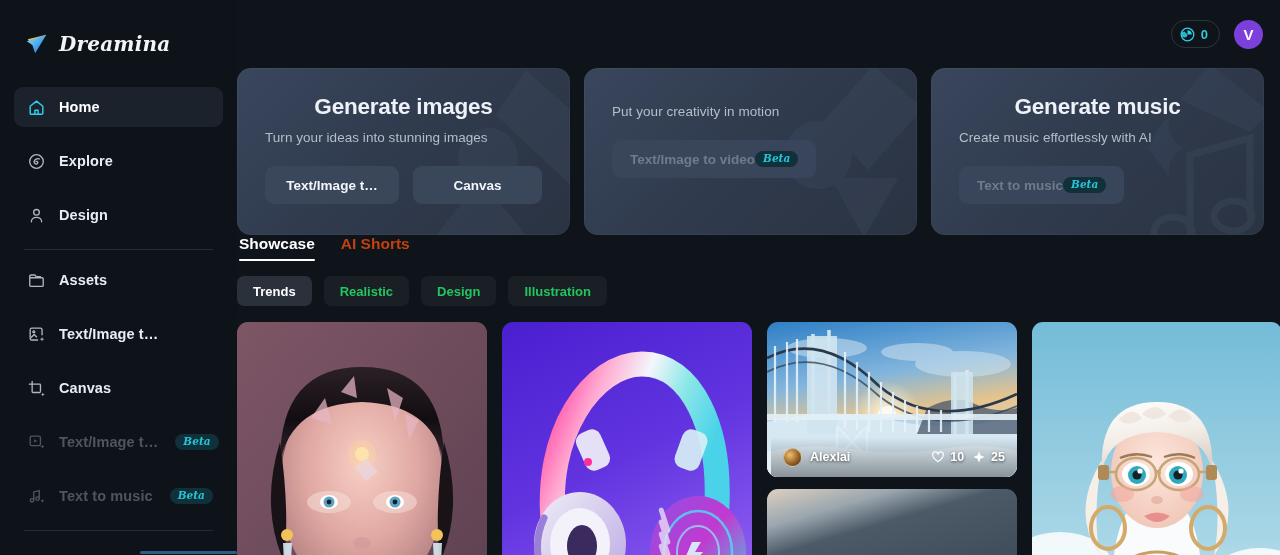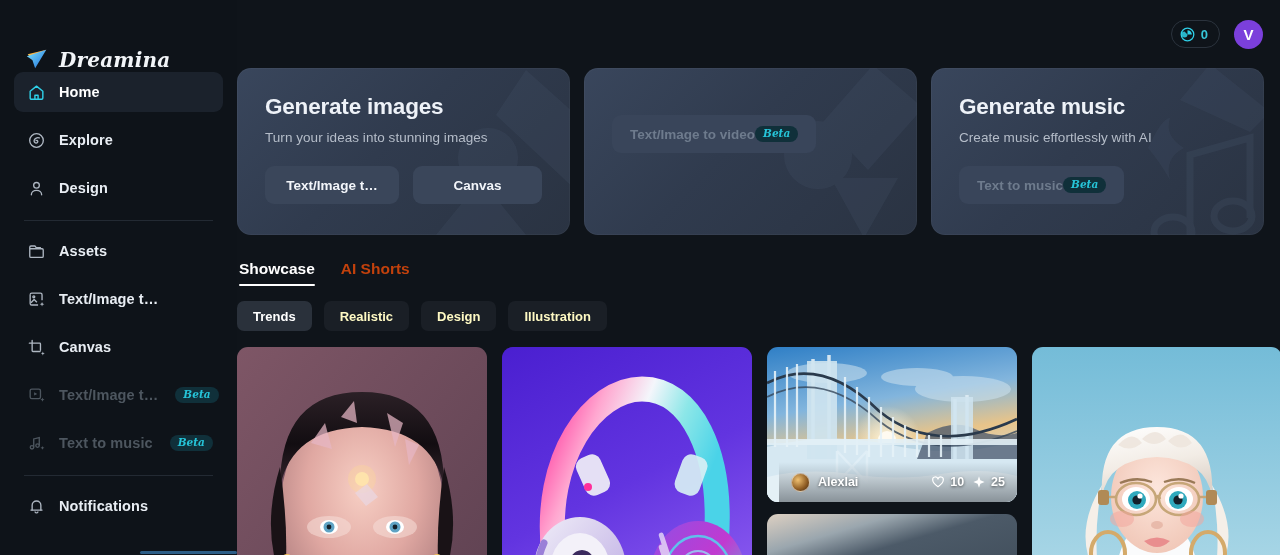--- a/index.html
+++ b/index.html
@@ -15,35 +15,35 @@
 
   
   .sidebar {
     width: 237px; height: 555px; flex: 0 0 237px;
     background: #0e1319;
     position: relative;
     padding: 0 14px;
     overflow: hidden;
   }
   .logo-row {
-    height: 72px; display: flex; align-items: flex-end; gap: 9px;
+    height: 87px; display: flex; align-items: center; gap: 9px;
     padding-left: 10px;
   }
   .logo-mark { width: 26px; height: 26px; display:block; }
   .logo-text {
     font-family: "DejaVu Serif", serif;
     font-style: italic; font-weight: 700;
     font-size: 20px; letter-spacing: .2px;
     color: #f2f5f8;
   }
 
   .nav-item {
     display: flex; align-items: center; gap: 13px;
     height: 40px; border-radius: 9px;
-    padding: 0 12px; margin-bottom: 8px;
+    padding: 0 12px; margin-bottom: 14px;
     cursor: pointer; position: relative;
   }
   .nav-item .ico { width: 20px; height: 20px; flex: 0 0 20px; display:flex; align-items:center; justify-content:center; }
   .nav-item .ico svg { width: 19px; height: 19px; display:block; }
   .nav-label { font-size: 14.5px; font-weight: 700; color: #e8edf3; white-space: nowrap; letter-spacing:.1px;}
   .nav-item.active { background: #1b222c; }
   .nav-item.active .nav-label { color: #ffffff; }
   .nav-item.disabled { cursor: default; }
   .nav-item.disabled .nav-label { color: #4d565f; font-weight: 700; }
 
@@ -100,21 +100,21 @@
   .hero-card {
     width: 333px; height: 167px; border-radius: 14px;
     position: relative; overflow: hidden; cursor: pointer;
     padding: 26px 28px 0;
     background: linear-gradient(135deg, #39465c 0%, #303b4e 45%, #2a3342 100%);
     box-shadow: inset 0 0 0 1px rgba(255,255,255,.035);
   }
   .hero-card .wm { position: absolute; right: -6px; top: -8px; opacity: .5; pointer-events:none; }
   .hero-title {
     font-size: 22.5px; font-weight: 700; color: #eef2f8;
-    letter-spacing: -.2px; position: relative; z-index: 2;
+    letter-spacing: -.2px; position: relative; z-index: 2; text-align: center;
   }
   .hero-sub {
     margin-top: 10px; font-size: 13.5px; color: #b5bdc9;
     position: relative; z-index: 2; letter-spacing:.05px;
   }
   .hero-btns { display: flex; gap: 14px; margin-top: 21px; position: relative; z-index: 2; }
   .hero-btn {
     height: 38px; border-radius: 9px;
     background: #3a465a; color: #f2f5fa;
     font-size: 13.5px; font-weight: 700;
@@ -122,56 +122,56 @@
     padding: 0 22px; cursor: pointer; white-space: nowrap;
   }
   .hero-btn.wide { min-width: 129px; }
   .hero-btn.disabled {
     background: #39455a; color: #6e7b8d; cursor: default;
     padding: 0 18px; gap: 0;
   }
   .hero-btn .beta-pill { margin-left: 0; }
 
   
-  .tabs { display: flex; gap: 26px; margin-top: 25px; padding-left: 2px; }
+  .tabs { display: flex; gap: 26px; padding-left: 2px; }
   .tab {
     font-size: 15.5px; font-weight: 700; color: #c2410c;
     padding-bottom: 8px; cursor: pointer; position: relative;
   }
   .tab.active { color: #ffffff; }
   .tab.active::after {
     content: ""; position: absolute; left: 0; right: 0; bottom: 0;
     height: 2.5px; background: #ffffff; border-radius: 2px;
   }
 
   
   .chips { display: flex; gap: 12px; margin-top: 15px; padding-left: 0; }
   .chip {
     height: 30px; border-radius: 7px; background: #1a1f26;
-    color: #fef9c3; font-size: 13px; font-weight: 700;
+    color: #22c55e; font-size: 13px; font-weight: 700;
     display: flex; align-items: center; padding: 0 16px; cursor: pointer;
   }
   .chip.active { background: #2a313b; color: #ffffff; }
 
   
   .gallery {
     display: flex; gap: 15px; margin-top: 16px;
   }
   .gcol { width: 250px; display: flex; flex-direction: column; gap: 12px; }
   .gcard {
     width: 250px; border-radius: 11px; overflow: hidden;
     position: relative; cursor: pointer; background:#1a1f26;
   }
   .gcard.tall { height: 310px; }
   .gcard.short { height: 155px; }
   .gcard.ph { height: 120px; }
   .gimg { position: absolute; inset: 0; }
 
   .meta {
-    position: absolute; left: 12px; right: 0; bottom: 0;
+    position: absolute; left: 4px; right: 0; bottom: 0;
     height: 40px; display: flex; align-items: center;
     padding: 0 12px; gap: 8px; z-index: 5;
     background: linear-gradient(to top, rgba(10,16,24,.42), rgba(10,16,24,0));
   }
   .meta .mav {
     width: 19px; height: 19px; border-radius: 50%;
     background: radial-gradient(circle at 35% 35%, #f0c070, #8c5a22 60%, #3a2410);
     border: 1px solid rgba(255,255,255,.55); flex: 0 0 19px;
   }
   .meta .muser { font-size: 12.5px; font-weight: 700; color: #fff; text-shadow:0 1px 3px rgba(0,0,0,.6); }
@@ -354,20 +354,21 @@
         </div>
 
         <div class="hero-card">
           <svg class="wm" width="200" height="180" viewBox="0 0 200 180">
             <g fill="#4a586e" opacity=".45">
               <path d="M150 5 L200 48 L145 110 L100 62 Z"></path>
               <circle cx="95" cy="95" r="34"></circle>
               <path d="M108 118 L175 118 L141 178 Z"></path>
             </g>
           </svg>
+          <div class="hero-sub">Put your creativity in motion</div>
           <div class="hero-btns">
             <div class="hero-btn disabled">
               <span>Text/Image to video</span>
               <span class="beta-pill">Beta</span>
             </div>
           </div>
         </div>
 
         <div class="hero-card">
           <svg class="wm" width="210" height="180" viewBox="0 0 210 180">

